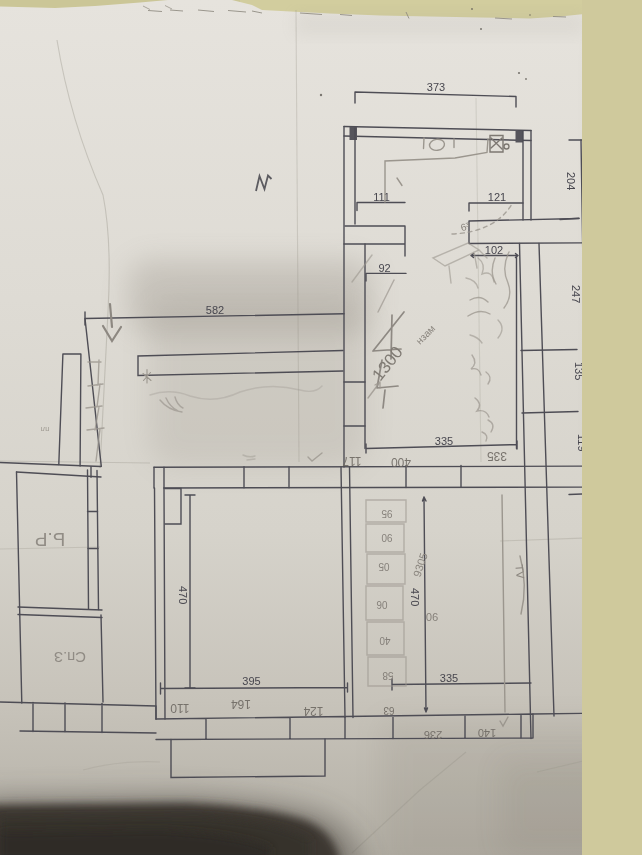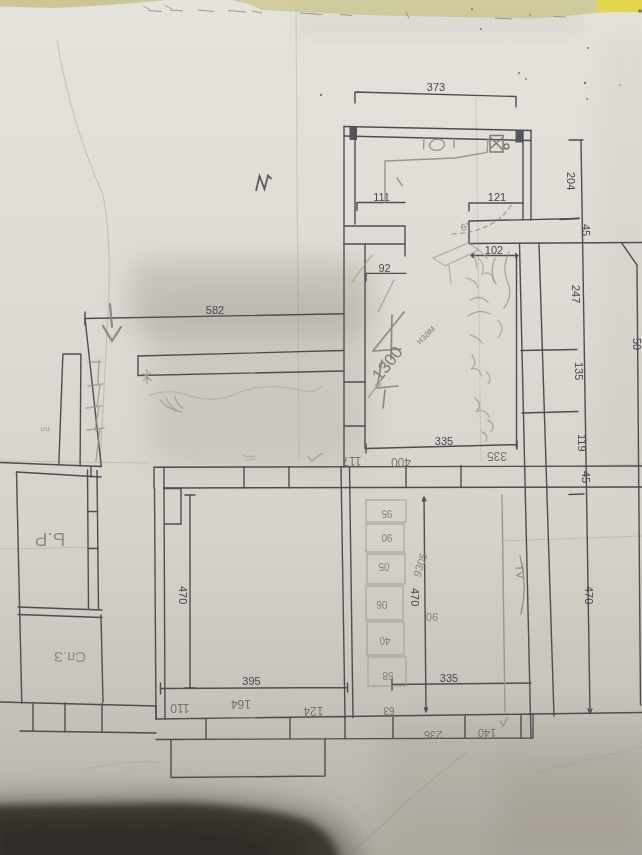--- a/index.html
+++ b/index.html
@@ -1,16 +1,16 @@
 <!DOCTYPE html>
 <html><head>
 <meta charset="utf-8">
 <style>
 html,body{margin:0;padding:0;background:#cfc99c;}
-#stage{width:642px;height:855px;position:relative;overflow:hidden;font-family:"Liberation Sans",sans-serif;}
+#stage{width:582px;height:855px;position:relative;overflow:hidden;font-family:"Liberation Sans",sans-serif;}
 </style>
 </head>
 <body>
 <div id="stage">
 <svg width="642" height="855" viewBox="0 0 642 855" xmlns="http://www.w3.org/2000/svg">
 <defs>
 <linearGradient id="paperg" x1="0" y1="0" x2="0" y2="1">
 <stop offset="0" stop-color="#e6e3dd"></stop>
 <stop offset="0.35" stop-color="#dedbd4"></stop>
 <stop offset="0.62" stop-color="#d6d3cb"></stop>

